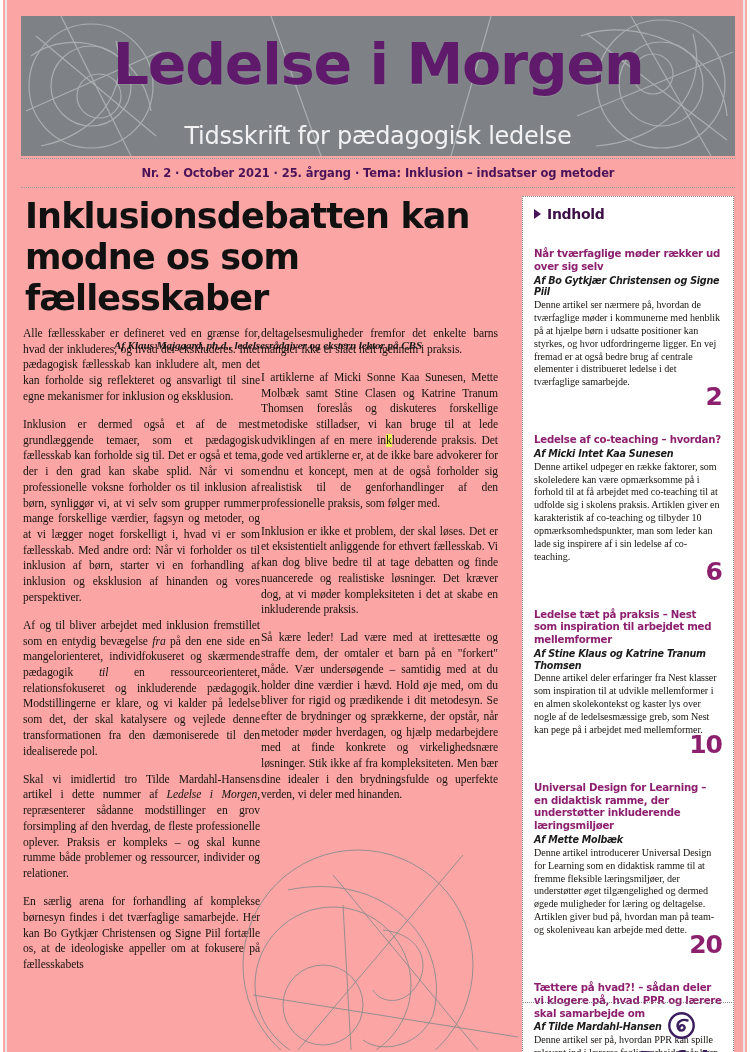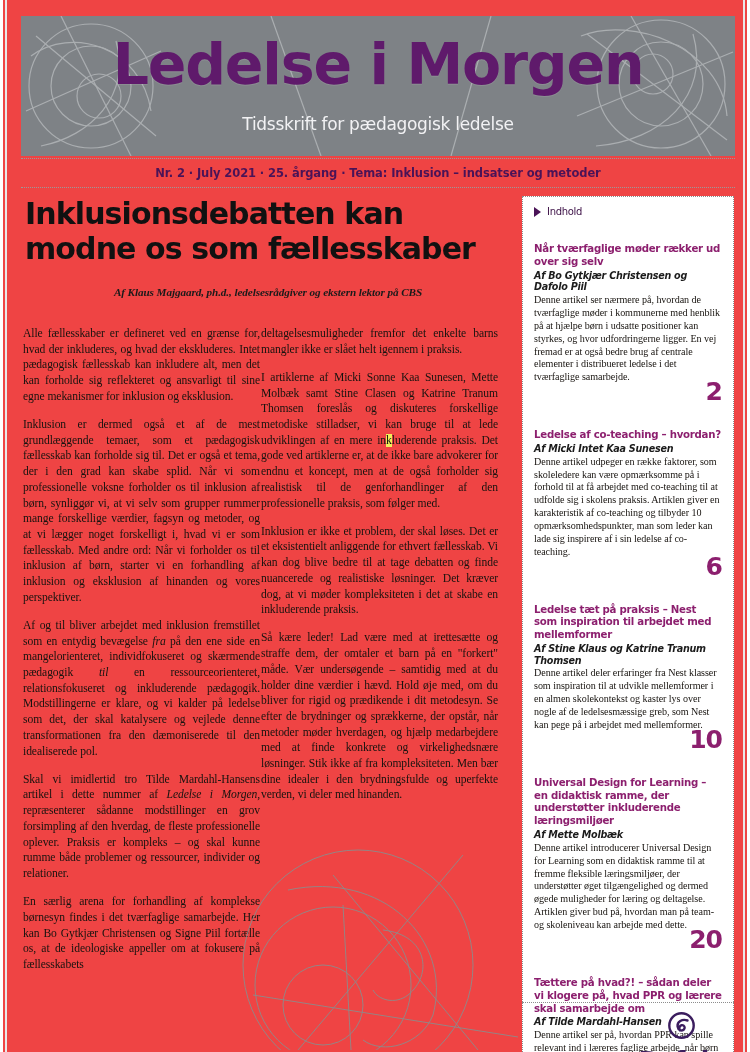--- a/index.html
+++ b/index.html
@@ -13,21 +13,21 @@
     position: relative;
     overflow: hidden;
     font-family: "Liberation Serif", serif;
   }
 
   .page {
     position: absolute;
     left: 0; top: 0;
     width: 750px;
     height: 1052px;
-    background: #ef4444;
+    background: #fca5a5;
     box-sizing: border-box;
     border-left: 3px solid #ffffff;
     border-right: 3px solid #ffffff;
   }
   .page-edge-left, .page-edge-right {
     position: absolute;
     top: 0; bottom: 0;
     width: 2px;
     background: #e8e8e8;
   }
@@ -61,23 +61,23 @@
     font-size: 57px;
     line-height: 1;
     color: #5f1a6b;
     letter-spacing: -1.2px;
     margin-top: 20px;
     text-shadow: 0 1px 0 rgba(255,255,255,.10);
   }
   .mast-sub {
     font-family: "DejaVu Sans", sans-serif;
     font-weight: normal;
-    font-size: 17px;
+    font-size: 24px;
     color: #f2f2f4;
-    margin-top: 21px;
+    margin-top: 29px;
     letter-spacing: -0.3px;
   }
 
   
   .issue-wrap {
     position: absolute;
     left: 18px;
     top: 158px;
     width: 714px;
     height: 28px;
@@ -98,21 +98,21 @@
   
   .article {
     position: absolute;
     left: 20px;
     top: 196px;
     width: 488px;
   }
   .article-title {
     font-family: "DejaVu Sans", sans-serif;
     font-weight: bold;
-    font-size: 30px;
+    font-size: 35px;
     line-height: 1.17;
     color: #111;
     letter-spacing: -0.9px;
     margin: 0 0 0 2px;
   }
   .article-byline {
     font-family: "Liberation Serif", serif;
     font-style: italic;
     font-weight: bold;
     font-size: 11.2px;
@@ -166,22 +166,22 @@
   }
   .tri {
     width: 0; height: 0;
     border-left: 7px solid #4a1357;
     border-top: 5px solid transparent;
     border-bottom: 5px solid transparent;
     display: block;
   }
   .toc-head-label {
     font-family: "DejaVu Sans", sans-serif;
-    font-weight: normal;
-    font-size: 10px;
+    font-weight: bold;
+    font-size: 14px;
     color: #3c1046;
     letter-spacing: -0.3px;
   }
   .toc-item {
     margin-bottom: 9px;
     position: relative;
   }
   .toc-title {
     font-family: "DejaVu Sans", sans-serif;
     font-weight: bold;
@@ -284,21 +284,21 @@
         <path d="M470 0 L430 140"></path>
       </g>
     </svg>
     <div class="masthead-inner">
       <div class="mast-title">Ledelse i Morgen</div>
       <div class="mast-sub">Tidsskrift for pædagogisk ledelse</div>
     </div>
   </div>
 
   <div class="issue-wrap">
-    <div class="issue-line">Nr. 2 · July 2021 · 25. årgang · Tema: Inklusion – indsatser og metoder</div>
+    <div class="issue-line">Nr. 2 · October 2021 · 25. årgang · Tema: Inklusion – indsatser og metoder</div>
   </div>
 
   <div class="article">
     <h1 class="article-title">Inklusionsdebatten kan modne os som fællesskaber</h1>
     <div class="article-byline">Af Klaus Majgaard, ph.d., ledelsesrådgiver og ekstern lektor på CBS</div>
   </div>
 
   <div class="cols">
     <div class="col" id="col1">
         <p>Alle fællesskaber er defineret ved en grænse for, hvad der inkluderes, og hvad der ekskluderes. Intet pædagogisk fællesskab kan inkludere alt, men det kan forholde sig reflekteret og ansvarligt til sine egne mekanismer for inklusion og eksklusion.</p>
@@ -316,21 +316,21 @@
   </div>
 
   <div class="sidebar">
     <div class="toc-head">
       <span class="tri"></span>
       <span class="toc-head-label">Indhold</span>
     </div>
     <div id="toc-list">
         <div class="toc-item">
           <div class="toc-title">Når tværfaglige møder rækker ud over sig selv</div>
-          <div class="toc-author">Af Bo Gytkjær Christensen og Dafolo Piil</div>
+          <div class="toc-author">Af Bo Gytkjær Christensen og Signe Piil</div>
           <div class="toc-desc">Denne artikel ser nærmere på, hvordan de tværfaglige møder i kommunerne med henblik på at hjælpe børn i udsatte positioner kan styrkes, og hvor udfordringerne ligger. En vej fremad er at også bedre brug af centrale elementer i distribueret ledelse i det tværfaglige samarbejde.</div>
           <div class="toc-page">2</div>
         </div>
         <div class="toc-item">
           <div class="toc-title">Ledelse af co-teaching – hvordan?</div>
           <div class="toc-author">Af Micki Intet Kaa Sunesen</div>
           <div class="toc-desc">Denne artikel udpeger en række faktorer, som skoleledere kan være opmærksomme på i forhold til at få arbejdet med co-teaching til at udfolde sig i skolens praksis. Artiklen giver en karakteristik af co-teaching og tilbyder 10 opmærksomhedspunkter, man som leder kan lade sig inspirere af i sin ledelse af co-teaching.</div>
           <div class="toc-page">6</div>
         </div>
         <div class="toc-item">

